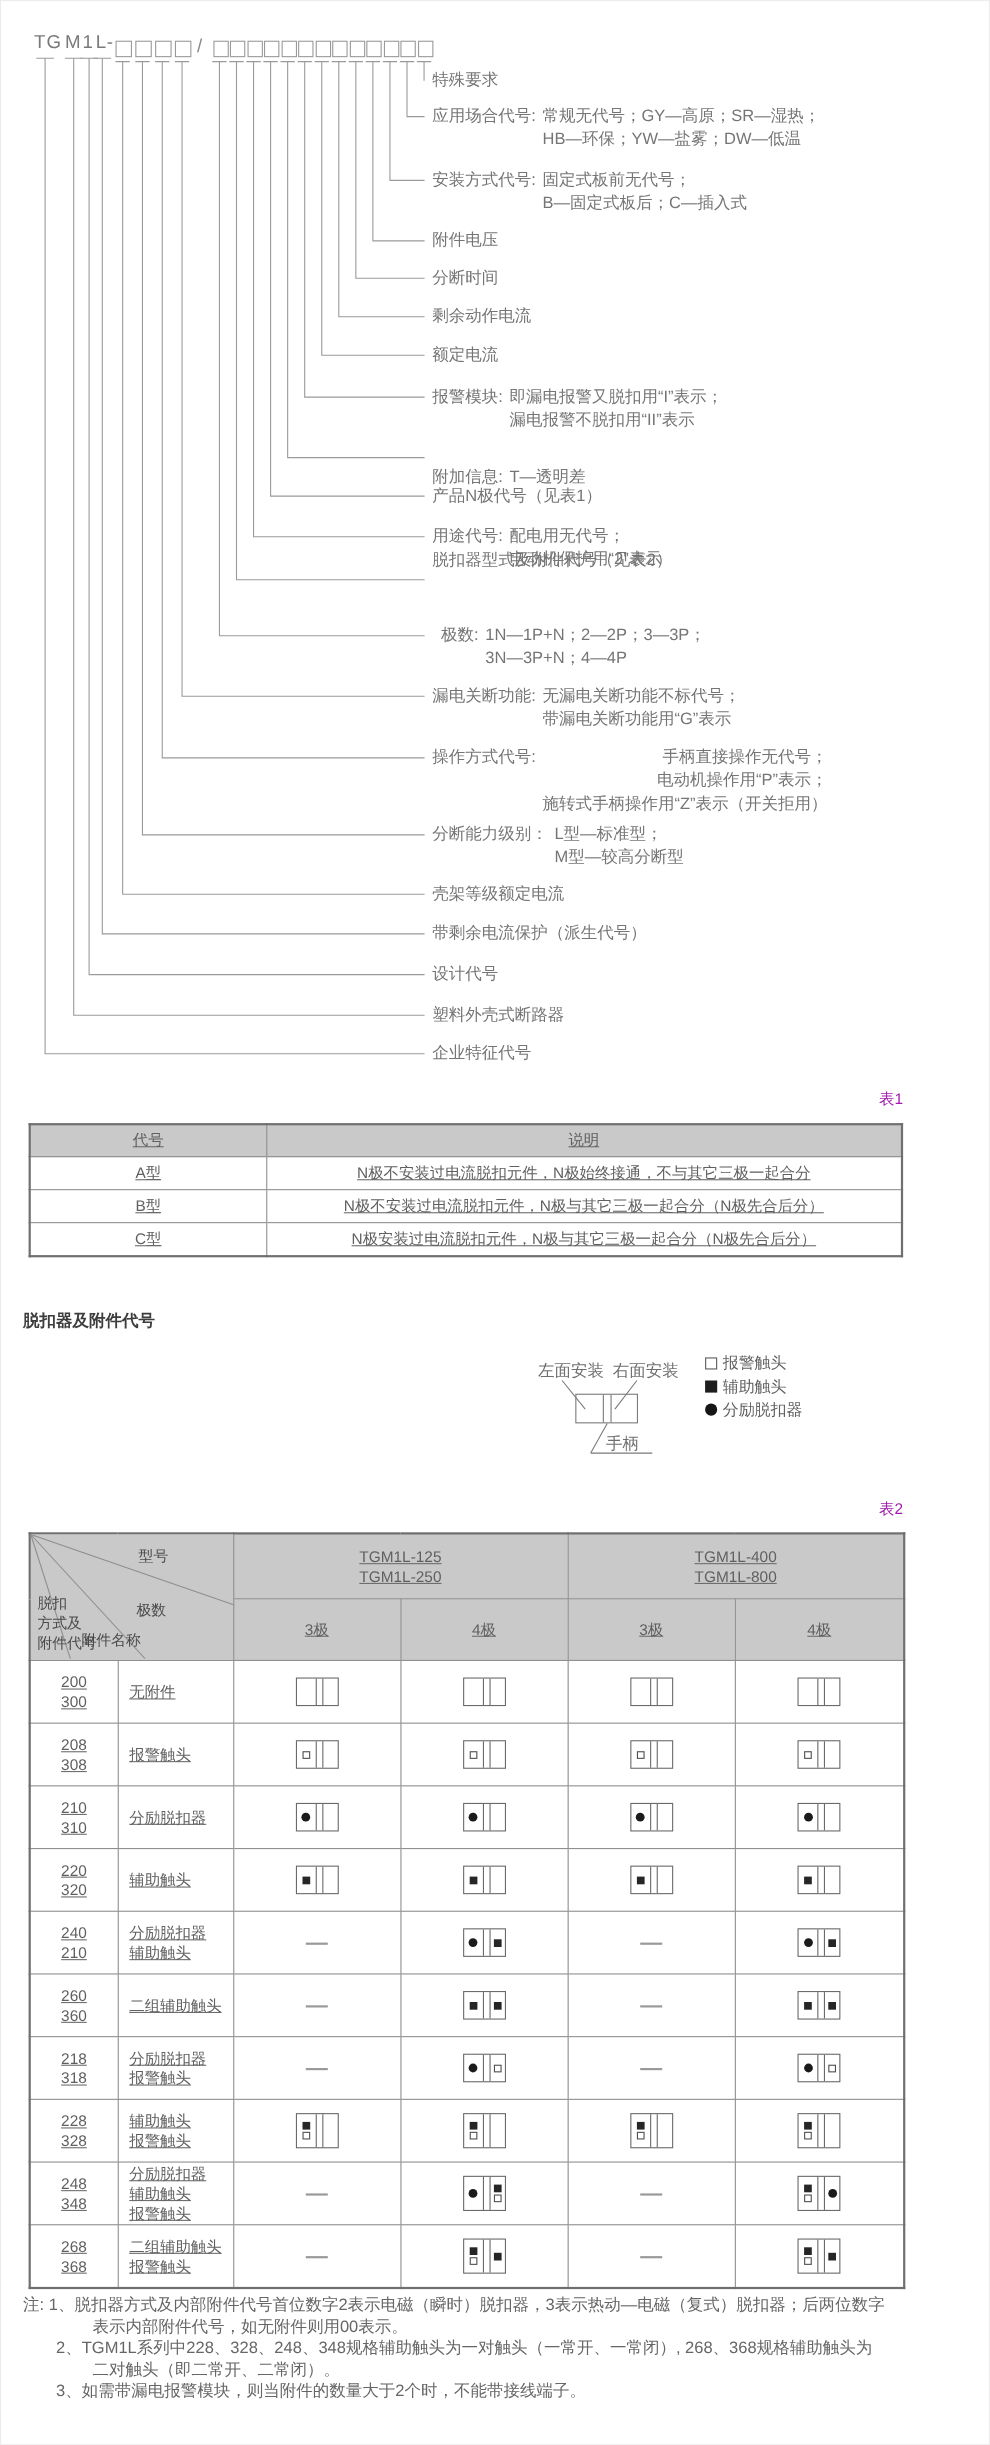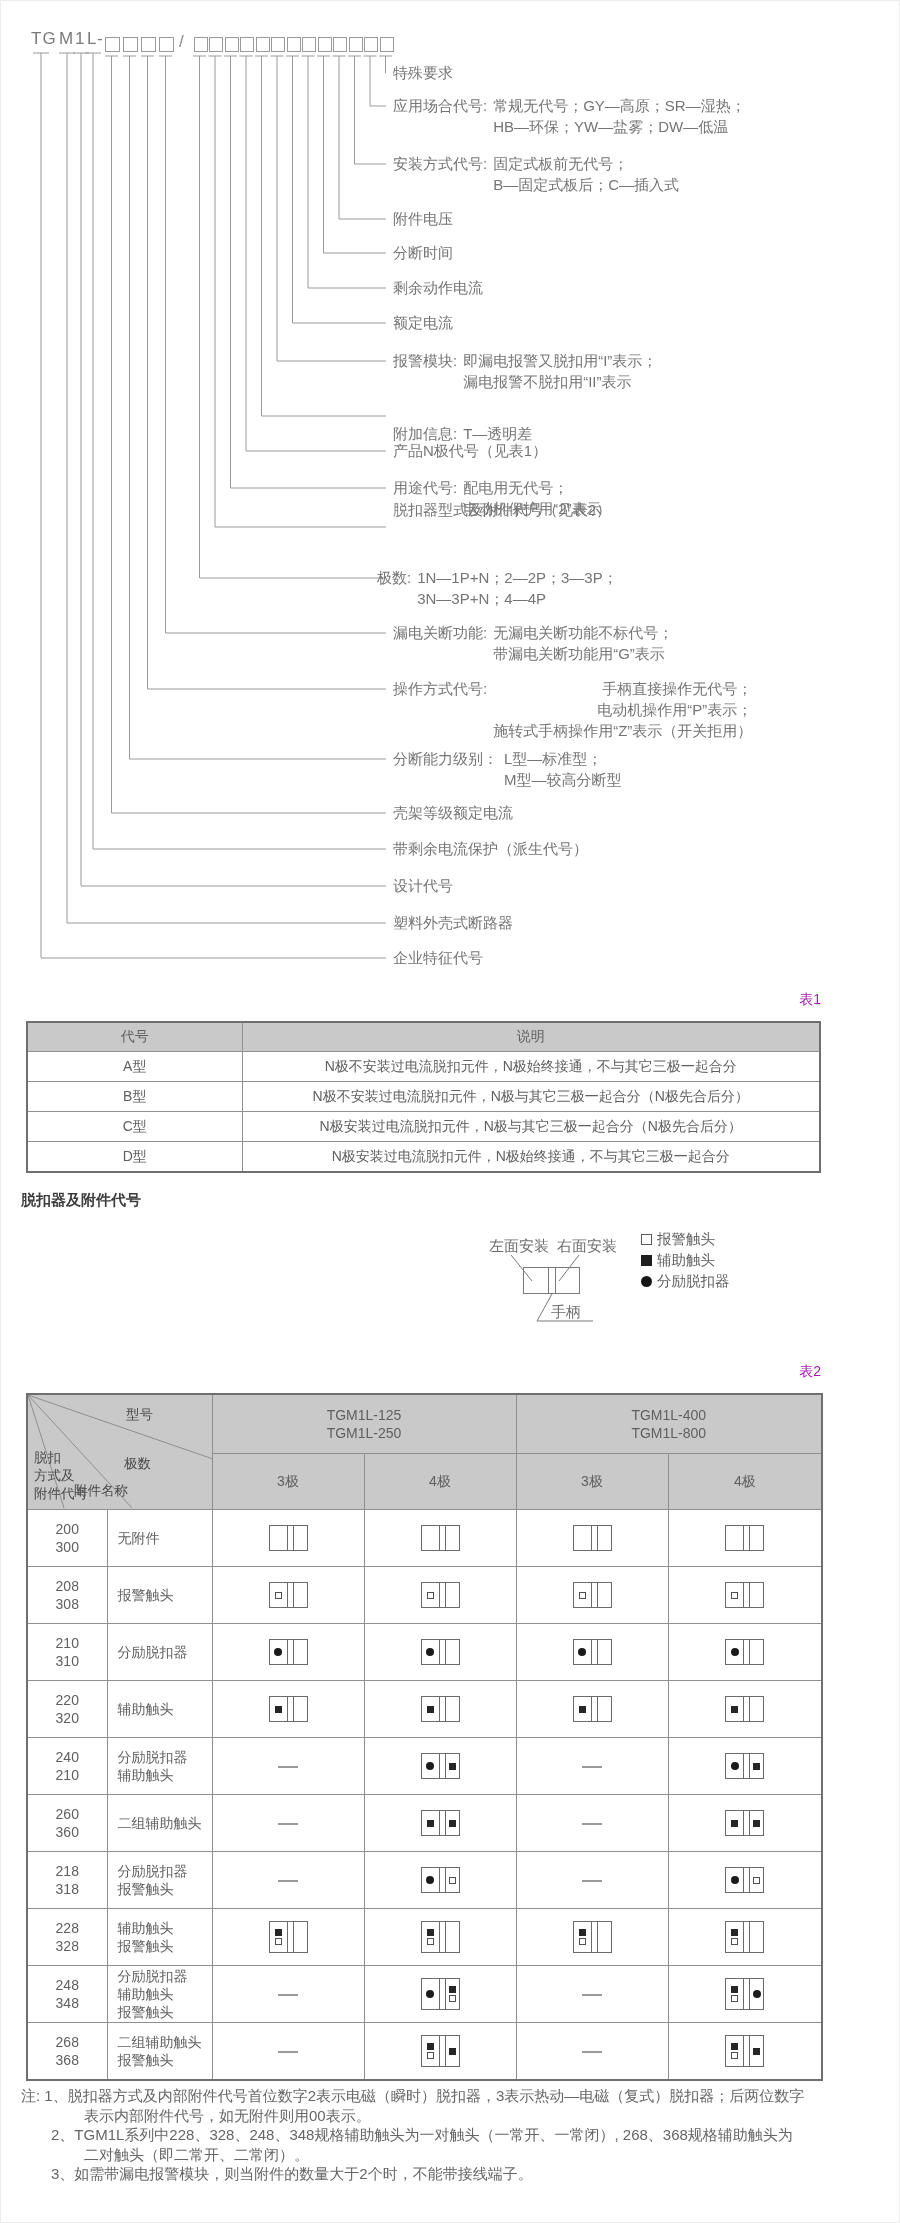--- a/index.html
+++ b/index.html
@@ -11,21 +11,21 @@
   .cbox{position:absolute;top:36px;width:12px;height:13px;border:1px solid #9a9a9a;background:#fff;}
   .cbox.wide{width:13px;}
   .slash{position:absolute;top:31px;font-size:17px;color:#8a8a8a;}
   svg.lines{position:absolute;left:0;top:0;pointer-events:none;}
   .callout{position:absolute;left:392px;display:flex;font-size:15px;line-height:21px;color:#757575;white-space:nowrap;}
   .callout .pfx{margin-right:6px;}
   
   .tbl-tag{position:absolute;width:795px;left:25px;text-align:right;font-size:14px;color:#a21caf;}
   table.dtable{position:absolute;border-collapse:collapse;table-layout:fixed;background:#fff;}
   table.dtable td{border:1px solid #8f8f8f;font-size:14px;color:#606060;text-align:center;vertical-align:middle;padding:0;}
-  table.dtable{border:2px solid #6f6f6f;}
+  table.dtable{border:2px solid #6f6f6f;text-decoration:underline;}
   td.hd{background:#c9c9c9;color:#4a4a4a;}
   #t1{left:25px;top:1020px;width:795px;}
   #t1 td{height:29px;}
   #t1 tr:first-child td{height:28px;}
   #t2{left:25px;top:1392px;width:795px;}
   .corner{position:relative;background:#c9c9c9;}
   .corner .clab{position:absolute;font-size:13.5px;color:#4a4a4a;line-height:16px;text-align:left;}
   .grp div{line-height:18px;}
   .codes div{line-height:18px;}
   .names{text-align:left !important;padding-left:10px !important;}
@@ -166,21 +166,21 @@
       <div class="callout" style="top: 476px; left: 392px;">
         <span class="pfx">用途代号:</span>
         <div>
           <div>配电用无代号；</div>
           <div>电动机保护用“2”表示</div>
         </div>
       </div>
       <div class="callout" style="top: 498px; left: 392px; text-align: center;">
         <span class="pfx">脱扣器型式及附件代号（见表2）</span>
       </div>
-      <div class="callout" style="top: 566px; left: 376px;">
+      <div class="callout" style="top: 566px; left: 400px;">
         <span class="pfx">极数:</span>
         <div>
           <div>1N—1P+N；2—2P；3—3P；</div>
           <div>3N—3P+N；4—4P</div>
         </div>
       </div>
       <div class="callout" style="top: 621px; left: 392px;">
         <span class="pfx">漏电关断功能:</span>
         <div>
           <div>无漏电关断功能不标代号；</div>
@@ -234,24 +234,20 @@
       <td>A型</td>
       <td>N极不安装过电流脱扣元件，N极始终接通，不与其它三极一起合分</td>
     </tr>
     <tr>
       <td>B型</td>
       <td>N极不安装过电流脱扣元件，N极与其它三极一起合分（N极先合后分）</td>
     </tr>
     <tr>
       <td>C型</td>
       <td>N极安装过电流脱扣元件，N极与其它三极一起合分（N极先合后分）</td>
-    </tr>
-    <tr>
-      <td>D型</td>
-      <td>N极安装过电流脱扣元件，N极始终接通，不与其它三极一起合分</td>
     </tr>
   </tbody>
     </table>
 
   <div class="sec-head">脱扣器及附件代号</div>
 
   <div class="diagram2">
     <span class="d2lab" style="left:38px;top:8px">左面安装</span>
     <span class="d2lab" style="left:106px;top:8px">右面安装</span>
     <div class="hrect">

